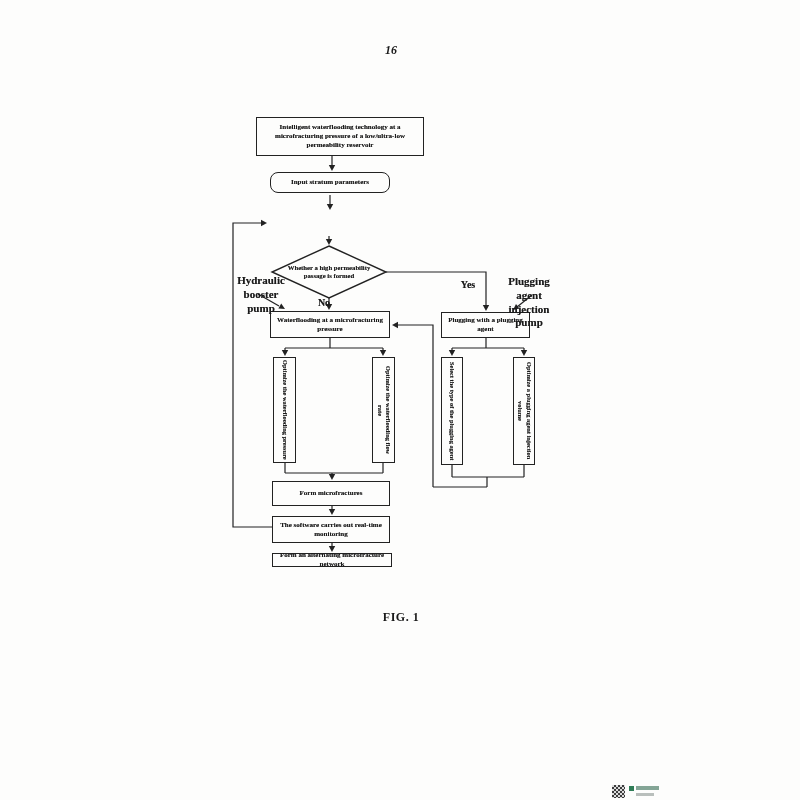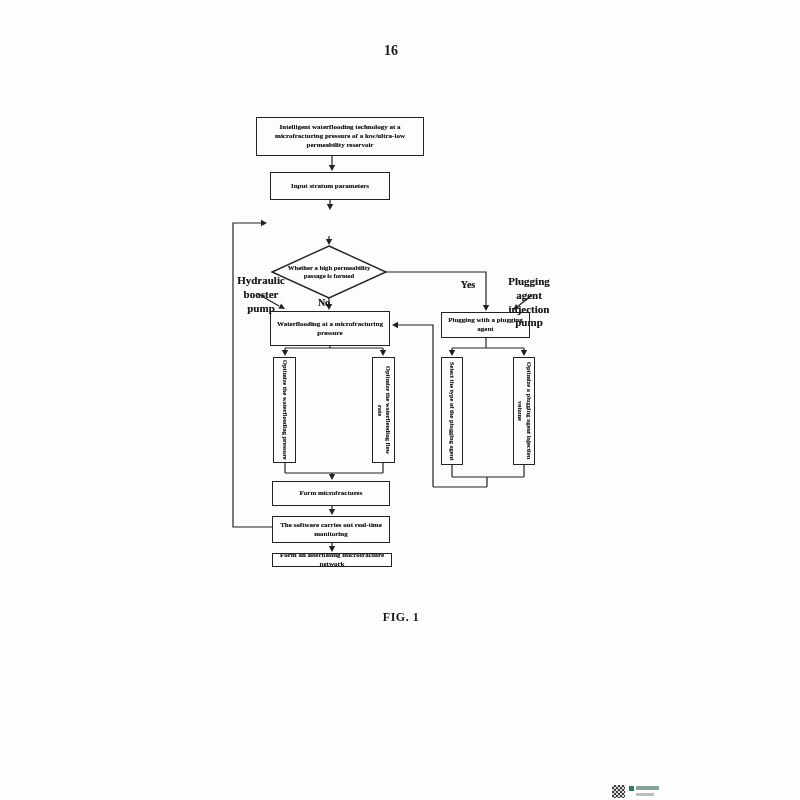--- a/index.html
+++ b/index.html
@@ -40,21 +40,21 @@
   .decision-text{
     position:absolute;
     font-size:6.7px;line-height:1.2;font-weight:600;
     text-align:center;
     display:flex;align-items:center;justify-content:center;
     text-shadow:0 0 0.5px rgba(20,20,20,.55);
     z-index:3;
   }
   .pageno{
     position:absolute;
-    font-size:14px;font-weight:bold;text-align:center;
+    font-size:12px;font-weight:bold;text-align:center;font-style:italic;
   }
   .figlabel{
     position:absolute;
     font-size:12px;font-weight:bold;letter-spacing:.5px;text-align:center;
   }
   svg.wires{position:absolute;left:0;top:0;z-index:1;}
   
   .wm{position:absolute;left:610px;top:783px;width:56px;height:16px;z-index:4;}
   .wm-qr{
     position:absolute;left:2px;top:2px;width:13px;height:13px;
@@ -105,26 +105,26 @@
       <polygon points="332,552 328.8,546 335.2,546"></polygon>
       <polygon points="392,325 398,321.8 398,328.2"></polygon>
       <polygon points="267,223 261,219.8 261,226.2"></polygon>
       <polygon points="285,309 278.4,308.4 281.2,303.6"></polygon>
       <polygon points="513,310 516,304.1 519.4,308.5"></polygon>
     </g>
   </svg>
 
   <div class="box" style="left:256px;top:117px;width:168px;height:39px;">Intelligent waterflooding technology at a microfracturing pressure of a low/ultra-low permeability reservoir</div>
 
-  <div class="box" style="left:270px;top:172px;width:120px;height:28px;">Input stratum parameters</div>
+  <div class="box" style="left:270px;top:172px;width:120px;height:21px;border-radius:8px;">Input stratum parameters</div>
 
 
   <div class="decision-text" style="left:283px;top:251px;width:92px;height:42px;">Whether a high permeability passage is formed</div>
 
-  <div class="box" style="left:270px;top:311px;width:120px;height:35px;">Waterflooding at a microfracturing pressure</div>
+  <div class="box" style="left:270px;top:311px;width:120px;height:27px;">Waterflooding at a microfracturing pressure</div>
 
   <div class="box" style="left:441px;top:312px;width:89px;height:26px;">Plugging with a plugging agent</div>
 
   <div class="box vbox" style="left:273px;top:357px;width:23px;height:106px;">Optimize the waterflooding pressure</div>
 
   <div class="box vbox" style="left:372px;top:357px;width:23px;height:106px;">Optimize the waterflooding flow rate</div>
 
   <div class="box vbox" style="left:441px;top:357px;width:22px;height:108px;">Select the type of the plugging agent</div>
 
   <div class="box vbox" style="left:513px;top:357px;width:22px;height:108px;">Optimize a plugging agent injection volume</div>

